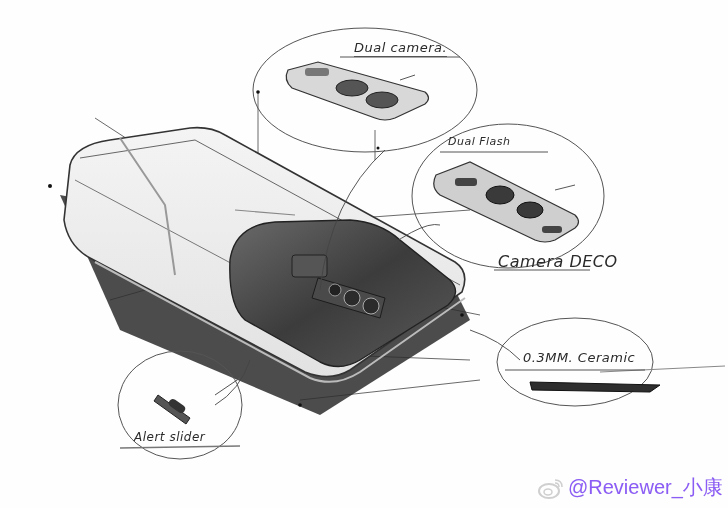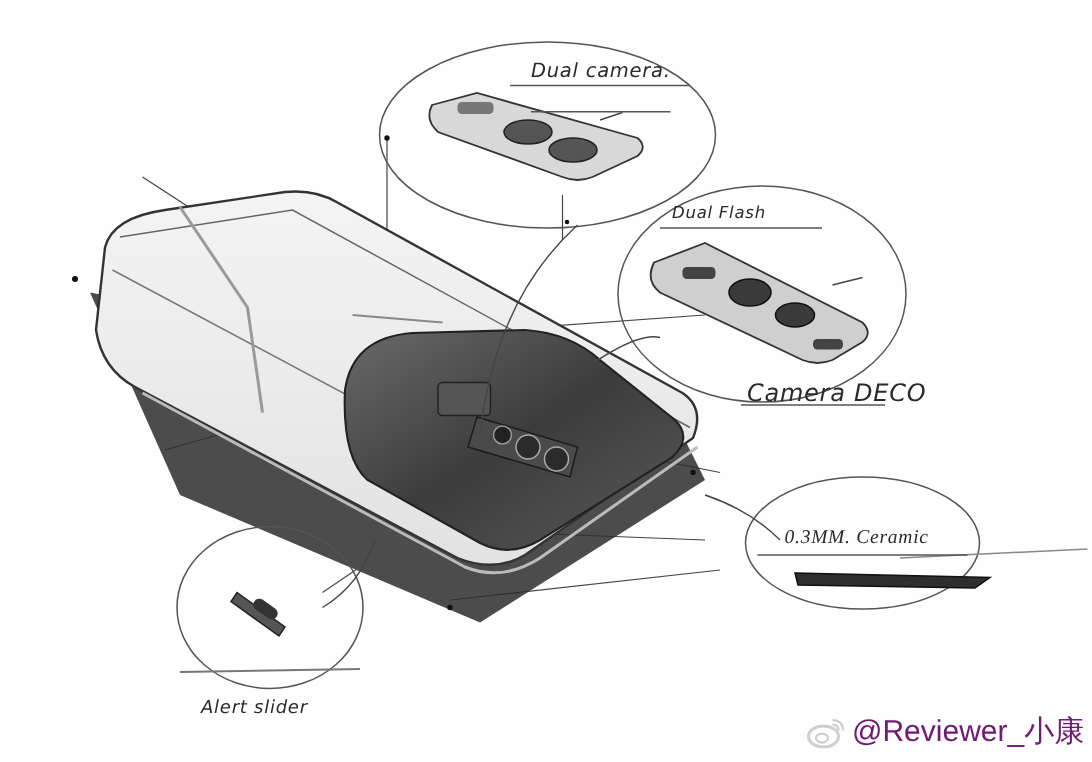--- a/index.html
+++ b/index.html
@@ -1,21 +1,21 @@
 <!DOCTYPE html>
 <html><head>
 <meta charset="utf-8">
 <style>
   html, body { margin:0; padding:0; background:#ffffff; }
   body { width:728px; height:508px; overflow:hidden; position:relative; font-family:"DejaVu Sans", sans-serif; }
   .canvas { position:absolute; left:0; top:0; width:728px; height:508px; background:#fefefe; }
   svg.sketch { position:absolute; left:0; top:0; }
   .label { position:absolute; font-family:"DejaVu Sans", sans-serif; font-style:italic; color:#2a2a2a; font-size:13px; letter-spacing:0.5px; white-space:nowrap; }
-  .underline { border-bottom:1.5px solid #555; padding-bottom:19px; }
-  .watermark { position:absolute; left:538px; top:474px; font-family:"Liberation Sans", sans-serif; font-size:20px; color:#701a75; display:flex; align-items:center; gap:4px; text-shadow:0 0 1px #eee; }
+  .underline { border-bottom:1.5px solid #555; padding-bottom:1px; }
+  .watermark { position:absolute; left:538px; top:474px; font-family:"Liberation Sans", sans-serif; font-size:20px; color:#8b5cf6; display:flex; align-items:center; gap:4px; text-shadow:0 0 1px #eee; }
   .wm-icon { width:26px; height:22px; }
 </style>
 </head>
 <body>
 
 <div class="canvas">
 
   <svg class="sketch" width="728" height="508" viewBox="0 0 728 508">
     <defs>
       <linearGradient id="glassGrad" x1="0" y1="0" x2="1" y2="1">
@@ -109,22 +109,22 @@
       <circle cx="258" cy="92" r="1.8"></circle>
       <circle cx="300" cy="405" r="1.8"></circle>
       <circle cx="462" cy="315" r="1.8"></circle>
       <circle cx="378" cy="148" r="1.5"></circle>
     </g>
   </svg>
 
   <div class="label underline" style="left:354px; top:40px;">Dual camera.</div>
   <div class="label" style="left:448px; top:135px; font-size:11px;text-align:right;">Dual Flash</div>
   <div class="label" style="left:498px; top:252px; font-size:16px;">Camera DECO</div>
-  <div class="label" style="left:523px; top:350px; font-size:13px;font-family:Liberation Serif, serif;">0.3MM. Ceramic</div>
-  <div class="label" style="left:134px; top:430px; font-size:12px;margin-top:34px;">Alert slider</div>
+  <div class="label" style="left:523px; top:350px; font-size:13px;">0.3MM. Ceramic</div>
+  <div class="label" style="left:134px; top:430px; font-size:12px;">Alert slider</div>
 
   <div class="watermark">
     <svg class="wm-icon" viewBox="0 0 26 22">
       <ellipse cx="11" cy="14" rx="10" ry="7" fill="none" stroke="#cfcfcf" stroke-width="2"></ellipse>
       <ellipse cx="10" cy="15" rx="4" ry="3" fill="none" stroke="#cfcfcf" stroke-width="1.5"></ellipse>
       <path d="M17,3 Q24,3 24,10" fill="none" stroke="#cfcfcf" stroke-width="1.5"></path>
       <path d="M17,6 Q21,6 21,10" fill="none" stroke="#cfcfcf" stroke-width="1.5"></path>
     </svg>
     <span>@Reviewer_小康</span>
   </div>

